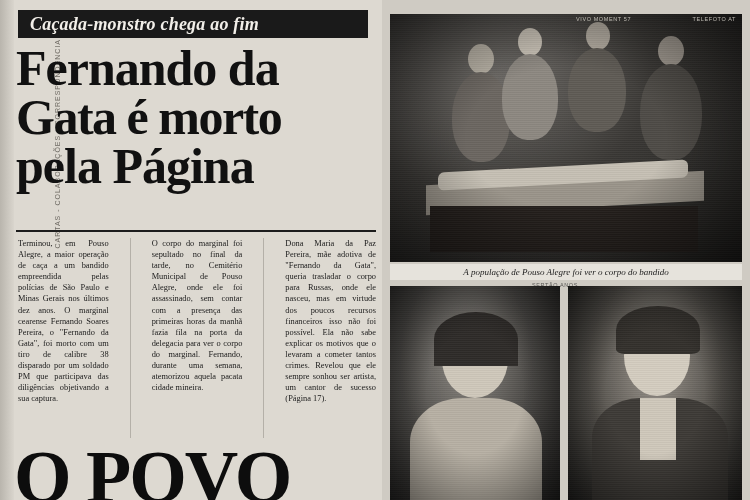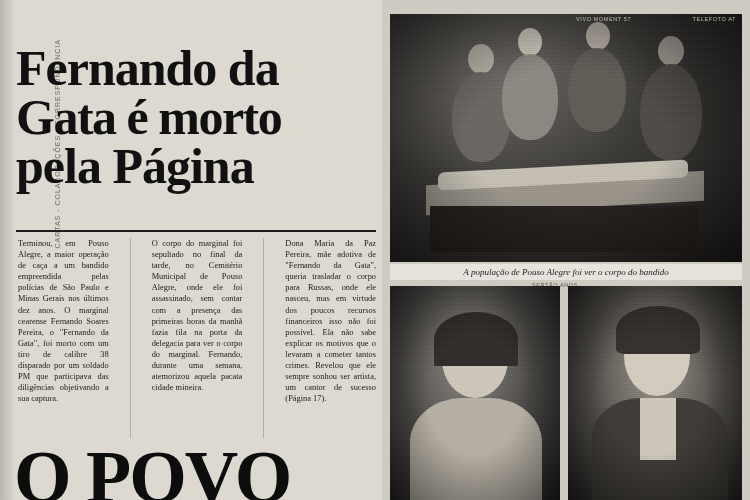--- a/index.html
+++ b/index.html
@@ -205,20 +205,21 @@
 </style>
 </head>
 <body>
 
 <div id="page">
 
   <div class="left-col">
     <div class="scan-edge"></div>
     <div class="edge-text">CARTAS - COLABORAÇÕES - CORRESPONDÊNCIA</div>
 
+    <div class="kicker">Caçada-monstro chega ao fim</div>
 
     <div class="headline">
       <span class="hl-line l1">Fernando da</span>
       <span class="hl-line l2">Gata é morto</span>
       <span class="hl-line l3">pela Página</span>
     </div>
 
     <div class="rule"></div>
 
     <div class="body-cols">

